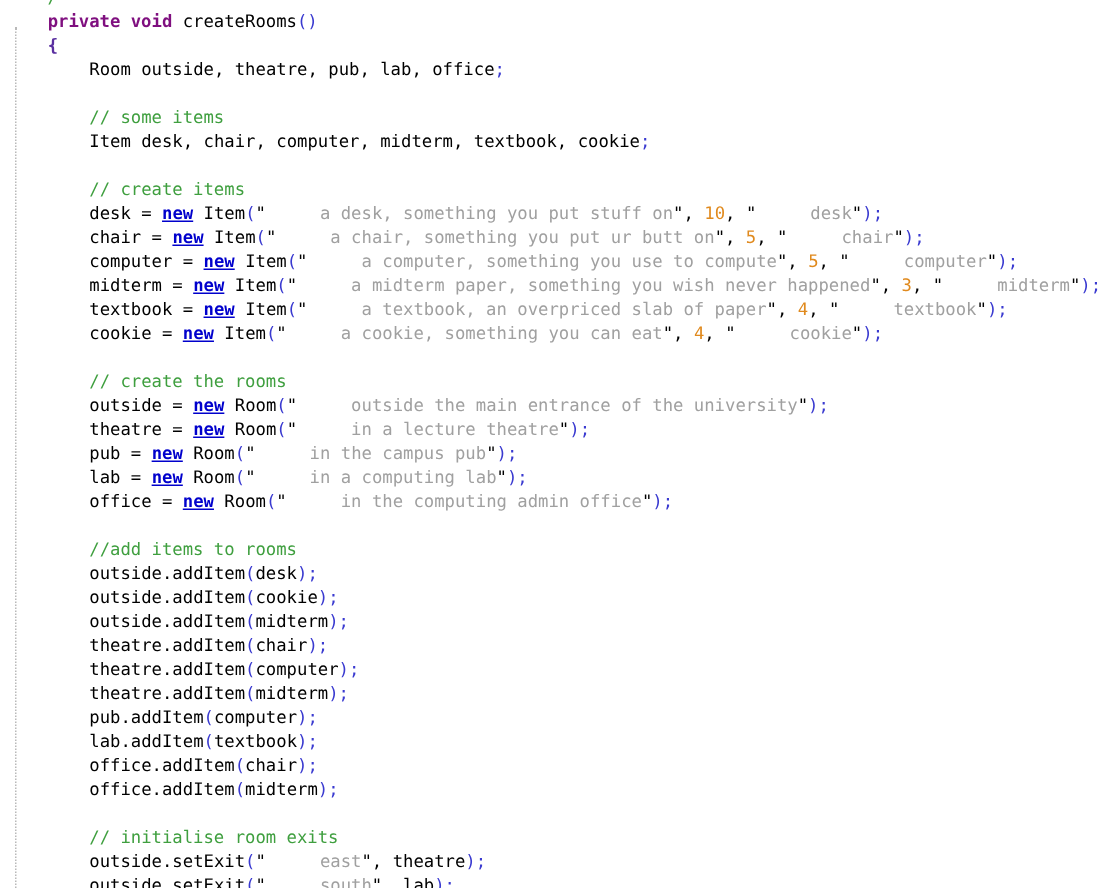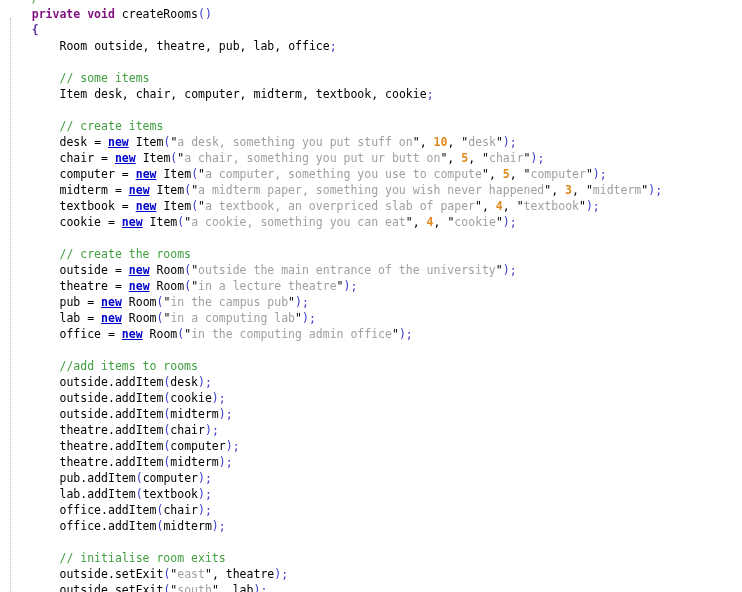--- a/index.html
+++ b/index.html
@@ -43,23 +43,23 @@
     height: 16px;
     padding-left: 4px;
     white-space: pre;
   }
   
   .kw    { color: #7f0f7f; font-weight: bold; }   
   .new   { color: #0000cc; font-weight: bold; text-decoration: underline; }   
   .punc  { color: #3a3ad0; }                      
   .brace { color: #5a2fa0; font-weight: bold; }   
   .id    { color: #000000; }                      
-  .str   { color: #a0a0a0; }                      
+  .str   { color: #a0a0a0; margin-left: 36px; }                      
   .q     { color: #000000; }                      
-  .num   { color: #e08a1e; font-weight: bold; text-align: center; }   
+  .num   { color: #e08a1e; font-weight: normal; text-align: center; }   
   .cmt   { color: #3f9f3f; }                      
 </style>
 </head>
 <body>
 
 <div id="editor">
 
   <div id="indent-guide"></div>
 
   <div id="code"><span class="ln"><span class="cmt">    /</span></span><span class="ln"><span class="id"> </span><span class="id"> </span><span class="id"> </span><span class="id"> </span><span class="kw">private</span><span class="id"> </span><span class="kw">void</span><span class="id"> </span><span class="id">createRooms</span><span class="punc">(</span><span class="punc">)</span></span><span class="ln"><span class="id"> </span><span class="id"> </span><span class="id"> </span><span class="id"> </span><span class="brace">{</span></span><span class="ln"><span class="id"> </span><span class="id"> </span><span class="id"> </span><span class="id"> </span><span class="id"> </span><span class="id"> </span><span class="id"> </span><span class="id"> </span><span class="id">Room</span><span class="id"> </span><span class="id">outside</span><span class="id">,</span><span class="id"> </span><span class="id">theatre</span><span class="id">,</span><span class="id"> </span><span class="id">pub</span><span class="id">,</span><span class="id"> </span><span class="id">lab</span><span class="id">,</span><span class="id"> </span><span class="id">office</span><span class="punc">;</span></span><span class="ln">&nbsp;</span><span class="ln"><span class="id"> </span><span class="id"> </span><span class="id"> </span><span class="id"> </span><span class="id"> </span><span class="id"> </span><span class="id"> </span><span class="id"> </span><span class="cmt">// some items</span></span><span class="ln"><span class="id"> </span><span class="id"> </span><span class="id"> </span><span class="id"> </span><span class="id"> </span><span class="id"> </span><span class="id"> </span><span class="id"> </span><span class="id">Item</span><span class="id"> </span><span class="id">desk</span><span class="id">,</span><span class="id"> </span><span class="id">chair</span><span class="id">,</span><span class="id"> </span><span class="id">computer</span><span class="id">,</span><span class="id"> </span><span class="id">midterm</span><span class="id">,</span><span class="id"> </span><span class="id">textbook</span><span class="id">,</span><span class="id"> </span><span class="id">cookie</span><span class="punc">;</span></span><span class="ln">&nbsp;</span><span class="ln"><span class="id"> </span><span class="id"> </span><span class="id"> </span><span class="id"> </span><span class="id"> </span><span class="id"> </span><span class="id"> </span><span class="id"> </span><span class="cmt">// create items</span></span><span class="ln"><span class="id"> </span><span class="id"> </span><span class="id"> </span><span class="id"> </span><span class="id"> </span><span class="id"> </span><span class="id"> </span><span class="id"> </span><span class="id">desk</span><span class="id"> </span><span class="id">=</span><span class="id"> </span><span class="new">new</span><span class="id"> </span><span class="id">Item</span><span class="punc">(</span><span class="q">"</span><span class="str">a desk, something you put stuff on</span><span class="q">"</span><span class="id">,</span><span class="id"> </span><span class="num">10</span><span class="id">,</span><span class="id"> </span><span class="q">"</span><span class="str">desk</span><span class="q">"</span><span class="punc">)</span><span class="punc">;</span></span><span class="ln"><span class="id"> </span><span class="id"> </span><span class="id"> </span><span class="id"> </span><span class="id"> </span><span class="id"> </span><span class="id"> </span><span class="id"> </span><span class="id">chair</span><span class="id"> </span><span class="id">=</span><span class="id"> </span><span class="new">new</span><span class="id"> </span><span class="id">Item</span><span class="punc">(</span><span class="q">"</span><span class="str">a chair, something you put ur butt on</span><span class="q">"</span><span class="id">,</span><span class="id"> </span><span class="num">5</span><span class="id">,</span><span class="id"> </span><span class="q">"</span><span class="str">chair</span><span class="q">"</span><span class="punc">)</span><span class="punc">;</span></span><span class="ln"><span class="id"> </span><span class="id"> </span><span class="id"> </span><span class="id"> </span><span class="id"> </span><span class="id"> </span><span class="id"> </span><span class="id"> </span><span class="id">computer</span><span class="id"> </span><span class="id">=</span><span class="id"> </span><span class="new">new</span><span class="id"> </span><span class="id">Item</span><span class="punc">(</span><span class="q">"</span><span class="str">a computer, something you use to compute</span><span class="q">"</span><span class="id">,</span><span class="id"> </span><span class="num">5</span><span class="id">,</span><span class="id"> </span><span class="q">"</span><span class="str">computer</span><span class="q">"</span><span class="punc">)</span><span class="punc">;</span></span><span class="ln"><span class="id"> </span><span class="id"> </span><span class="id"> </span><span class="id"> </span><span class="id"> </span><span class="id"> </span><span class="id"> </span><span class="id"> </span><span class="id">midterm</span><span class="id"> </span><span class="id">=</span><span class="id"> </span><span class="new">new</span><span class="id"> </span><span class="id">Item</span><span class="punc">(</span><span class="q">"</span><span class="str">a midterm paper, something you wish never happened</span><span class="q">"</span><span class="id">,</span><span class="id"> </span><span class="num">3</span><span class="id">,</span><span class="id"> </span><span class="q">"</span><span class="str">midterm</span><span class="q">"</span><span class="punc">)</span><span class="punc">;</span></span><span class="ln"><span class="id"> </span><span class="id"> </span><span class="id"> </span><span class="id"> </span><span class="id"> </span><span class="id"> </span><span class="id"> </span><span class="id"> </span><span class="id">textbook</span><span class="id"> </span><span class="id">=</span><span class="id"> </span><span class="new">new</span><span class="id"> </span><span class="id">Item</span><span class="punc">(</span><span class="q">"</span><span class="str">a textbook, an overpriced slab of paper</span><span class="q">"</span><span class="id">,</span><span class="id"> </span><span class="num">4</span><span class="id">,</span><span class="id"> </span><span class="q">"</span><span class="str">textbook</span><span class="q">"</span><span class="punc">)</span><span class="punc">;</span></span><span class="ln"><span class="id"> </span><span class="id"> </span><span class="id"> </span><span class="id"> </span><span class="id"> </span><span class="id"> </span><span class="id"> </span><span class="id"> </span><span class="id">cookie</span><span class="id"> </span><span class="id">=</span><span class="id"> </span><span class="new">new</span><span class="id"> </span><span class="id">Item</span><span class="punc">(</span><span class="q">"</span><span class="str">a cookie, something you can eat</span><span class="q">"</span><span class="id">,</span><span class="id"> </span><span class="num">4</span><span class="id">,</span><span class="id"> </span><span class="q">"</span><span class="str">cookie</span><span class="q">"</span><span class="punc">)</span><span class="punc">;</span></span><span class="ln">&nbsp;</span><span class="ln"><span class="id"> </span><span class="id"> </span><span class="id"> </span><span class="id"> </span><span class="id"> </span><span class="id"> </span><span class="id"> </span><span class="id"> </span><span class="cmt">// create the rooms</span></span><span class="ln"><span class="id"> </span><span class="id"> </span><span class="id"> </span><span class="id"> </span><span class="id"> </span><span class="id"> </span><span class="id"> </span><span class="id"> </span><span class="id">outside</span><span class="id"> </span><span class="id">=</span><span class="id"> </span><span class="new">new</span><span class="id"> </span><span class="id">Room</span><span class="punc">(</span><span class="q">"</span><span class="str">outside the main entrance of the university</span><span class="q">"</span><span class="punc">)</span><span class="punc">;</span></span><span class="ln"><span class="id"> </span><span class="id"> </span><span class="id"> </span><span class="id"> </span><span class="id"> </span><span class="id"> </span><span class="id"> </span><span class="id"> </span><span class="id">theatre</span><span class="id"> </span><span class="id">=</span><span class="id"> </span><span class="new">new</span><span class="id"> </span><span class="id">Room</span><span class="punc">(</span><span class="q">"</span><span class="str">in a lecture theatre</span><span class="q">"</span><span class="punc">)</span><span class="punc">;</span></span><span class="ln"><span class="id"> </span><span class="id"> </span><span class="id"> </span><span class="id"> </span><span class="id"> </span><span class="id"> </span><span class="id"> </span><span class="id"> </span><span class="id">pub</span><span class="id"> </span><span class="id">=</span><span class="id"> </span><span class="new">new</span><span class="id"> </span><span class="id">Room</span><span class="punc">(</span><span class="q">"</span><span class="str">in the campus pub</span><span class="q">"</span><span class="punc">)</span><span class="punc">;</span></span><span class="ln"><span class="id"> </span><span class="id"> </span><span class="id"> </span><span class="id"> </span><span class="id"> </span><span class="id"> </span><span class="id"> </span><span class="id"> </span><span class="id">lab</span><span class="id"> </span><span class="id">=</span><span class="id"> </span><span class="new">new</span><span class="id"> </span><span class="id">Room</span><span class="punc">(</span><span class="q">"</span><span class="str">in a computing lab</span><span class="q">"</span><span class="punc">)</span><span class="punc">;</span></span><span class="ln"><span class="id"> </span><span class="id"> </span><span class="id"> </span><span class="id"> </span><span class="id"> </span><span class="id"> </span><span class="id"> </span><span class="id"> </span><span class="id">office</span><span class="id"> </span><span class="id">=</span><span class="id"> </span><span class="new">new</span><span class="id"> </span><span class="id">Room</span><span class="punc">(</span><span class="q">"</span><span class="str">in the computing admin office</span><span class="q">"</span><span class="punc">)</span><span class="punc">;</span></span><span class="ln">&nbsp;</span><span class="ln"><span class="id"> </span><span class="id"> </span><span class="id"> </span><span class="id"> </span><span class="id"> </span><span class="id"> </span><span class="id"> </span><span class="id"> </span><span class="cmt">//add items to rooms</span></span><span class="ln"><span class="id"> </span><span class="id"> </span><span class="id"> </span><span class="id"> </span><span class="id"> </span><span class="id"> </span><span class="id"> </span><span class="id"> </span><span class="id">outside</span><span class="id">.</span><span class="id">addItem</span><span class="punc">(</span><span class="id">desk</span><span class="punc">)</span><span class="punc">;</span></span><span class="ln"><span class="id"> </span><span class="id"> </span><span class="id"> </span><span class="id"> </span><span class="id"> </span><span class="id"> </span><span class="id"> </span><span class="id"> </span><span class="id">outside</span><span class="id">.</span><span class="id">addItem</span><span class="punc">(</span><span class="id">cookie</span><span class="punc">)</span><span class="punc">;</span></span><span class="ln"><span class="id"> </span><span class="id"> </span><span class="id"> </span><span class="id"> </span><span class="id"> </span><span class="id"> </span><span class="id"> </span><span class="id"> </span><span class="id">outside</span><span class="id">.</span><span class="id">addItem</span><span class="punc">(</span><span class="id">midterm</span><span class="punc">)</span><span class="punc">;</span></span><span class="ln"><span class="id"> </span><span class="id"> </span><span class="id"> </span><span class="id"> </span><span class="id"> </span><span class="id"> </span><span class="id"> </span><span class="id"> </span><span class="id">theatre</span><span class="id">.</span><span class="id">addItem</span><span class="punc">(</span><span class="id">chair</span><span class="punc">)</span><span class="punc">;</span></span><span class="ln"><span class="id"> </span><span class="id"> </span><span class="id"> </span><span class="id"> </span><span class="id"> </span><span class="id"> </span><span class="id"> </span><span class="id"> </span><span class="id">theatre</span><span class="id">.</span><span class="id">addItem</span><span class="punc">(</span><span class="id">computer</span><span class="punc">)</span><span class="punc">;</span></span><span class="ln"><span class="id"> </span><span class="id"> </span><span class="id"> </span><span class="id"> </span><span class="id"> </span><span class="id"> </span><span class="id"> </span><span class="id"> </span><span class="id">theatre</span><span class="id">.</span><span class="id">addItem</span><span class="punc">(</span><span class="id">midterm</span><span class="punc">)</span><span class="punc">;</span></span><span class="ln"><span class="id"> </span><span class="id"> </span><span class="id"> </span><span class="id"> </span><span class="id"> </span><span class="id"> </span><span class="id"> </span><span class="id"> </span><span class="id">pub</span><span class="id">.</span><span class="id">addItem</span><span class="punc">(</span><span class="id">computer</span><span class="punc">)</span><span class="punc">;</span></span><span class="ln"><span class="id"> </span><span class="id"> </span><span class="id"> </span><span class="id"> </span><span class="id"> </span><span class="id"> </span><span class="id"> </span><span class="id"> </span><span class="id">lab</span><span class="id">.</span><span class="id">addItem</span><span class="punc">(</span><span class="id">textbook</span><span class="punc">)</span><span class="punc">;</span></span><span class="ln"><span class="id"> </span><span class="id"> </span><span class="id"> </span><span class="id"> </span><span class="id"> </span><span class="id"> </span><span class="id"> </span><span class="id"> </span><span class="id">office</span><span class="id">.</span><span class="id">addItem</span><span class="punc">(</span><span class="id">chair</span><span class="punc">)</span><span class="punc">;</span></span><span class="ln"><span class="id"> </span><span class="id"> </span><span class="id"> </span><span class="id"> </span><span class="id"> </span><span class="id"> </span><span class="id"> </span><span class="id"> </span><span class="id">office</span><span class="id">.</span><span class="id">addItem</span><span class="punc">(</span><span class="id">midterm</span><span class="punc">)</span><span class="punc">;</span></span><span class="ln">&nbsp;</span><span class="ln"><span class="id"> </span><span class="id"> </span><span class="id"> </span><span class="id"> </span><span class="id"> </span><span class="id"> </span><span class="id"> </span><span class="id"> </span><span class="cmt">// initialise room exits</span></span><span class="ln"><span class="id"> </span><span class="id"> </span><span class="id"> </span><span class="id"> </span><span class="id"> </span><span class="id"> </span><span class="id"> </span><span class="id"> </span><span class="id">outside</span><span class="id">.</span><span class="id">setExit</span><span class="punc">(</span><span class="q">"</span><span class="str">east</span><span class="q">"</span><span class="id">,</span><span class="id"> </span><span class="id">theatre</span><span class="punc">)</span><span class="punc">;</span></span><span class="ln"><span class="id"> </span><span class="id"> </span><span class="id"> </span><span class="id"> </span><span class="id"> </span><span class="id"> </span><span class="id"> </span><span class="id"> </span><span class="id">outside</span><span class="id">.</span><span class="id">setExit</span><span class="punc">(</span><span class="q">"</span><span class="str">south</span><span class="q">"</span><span class="id">,</span><span class="id"> </span><span class="id">lab</span><span class="punc">)</span><span class="punc">;</span></span></div>

